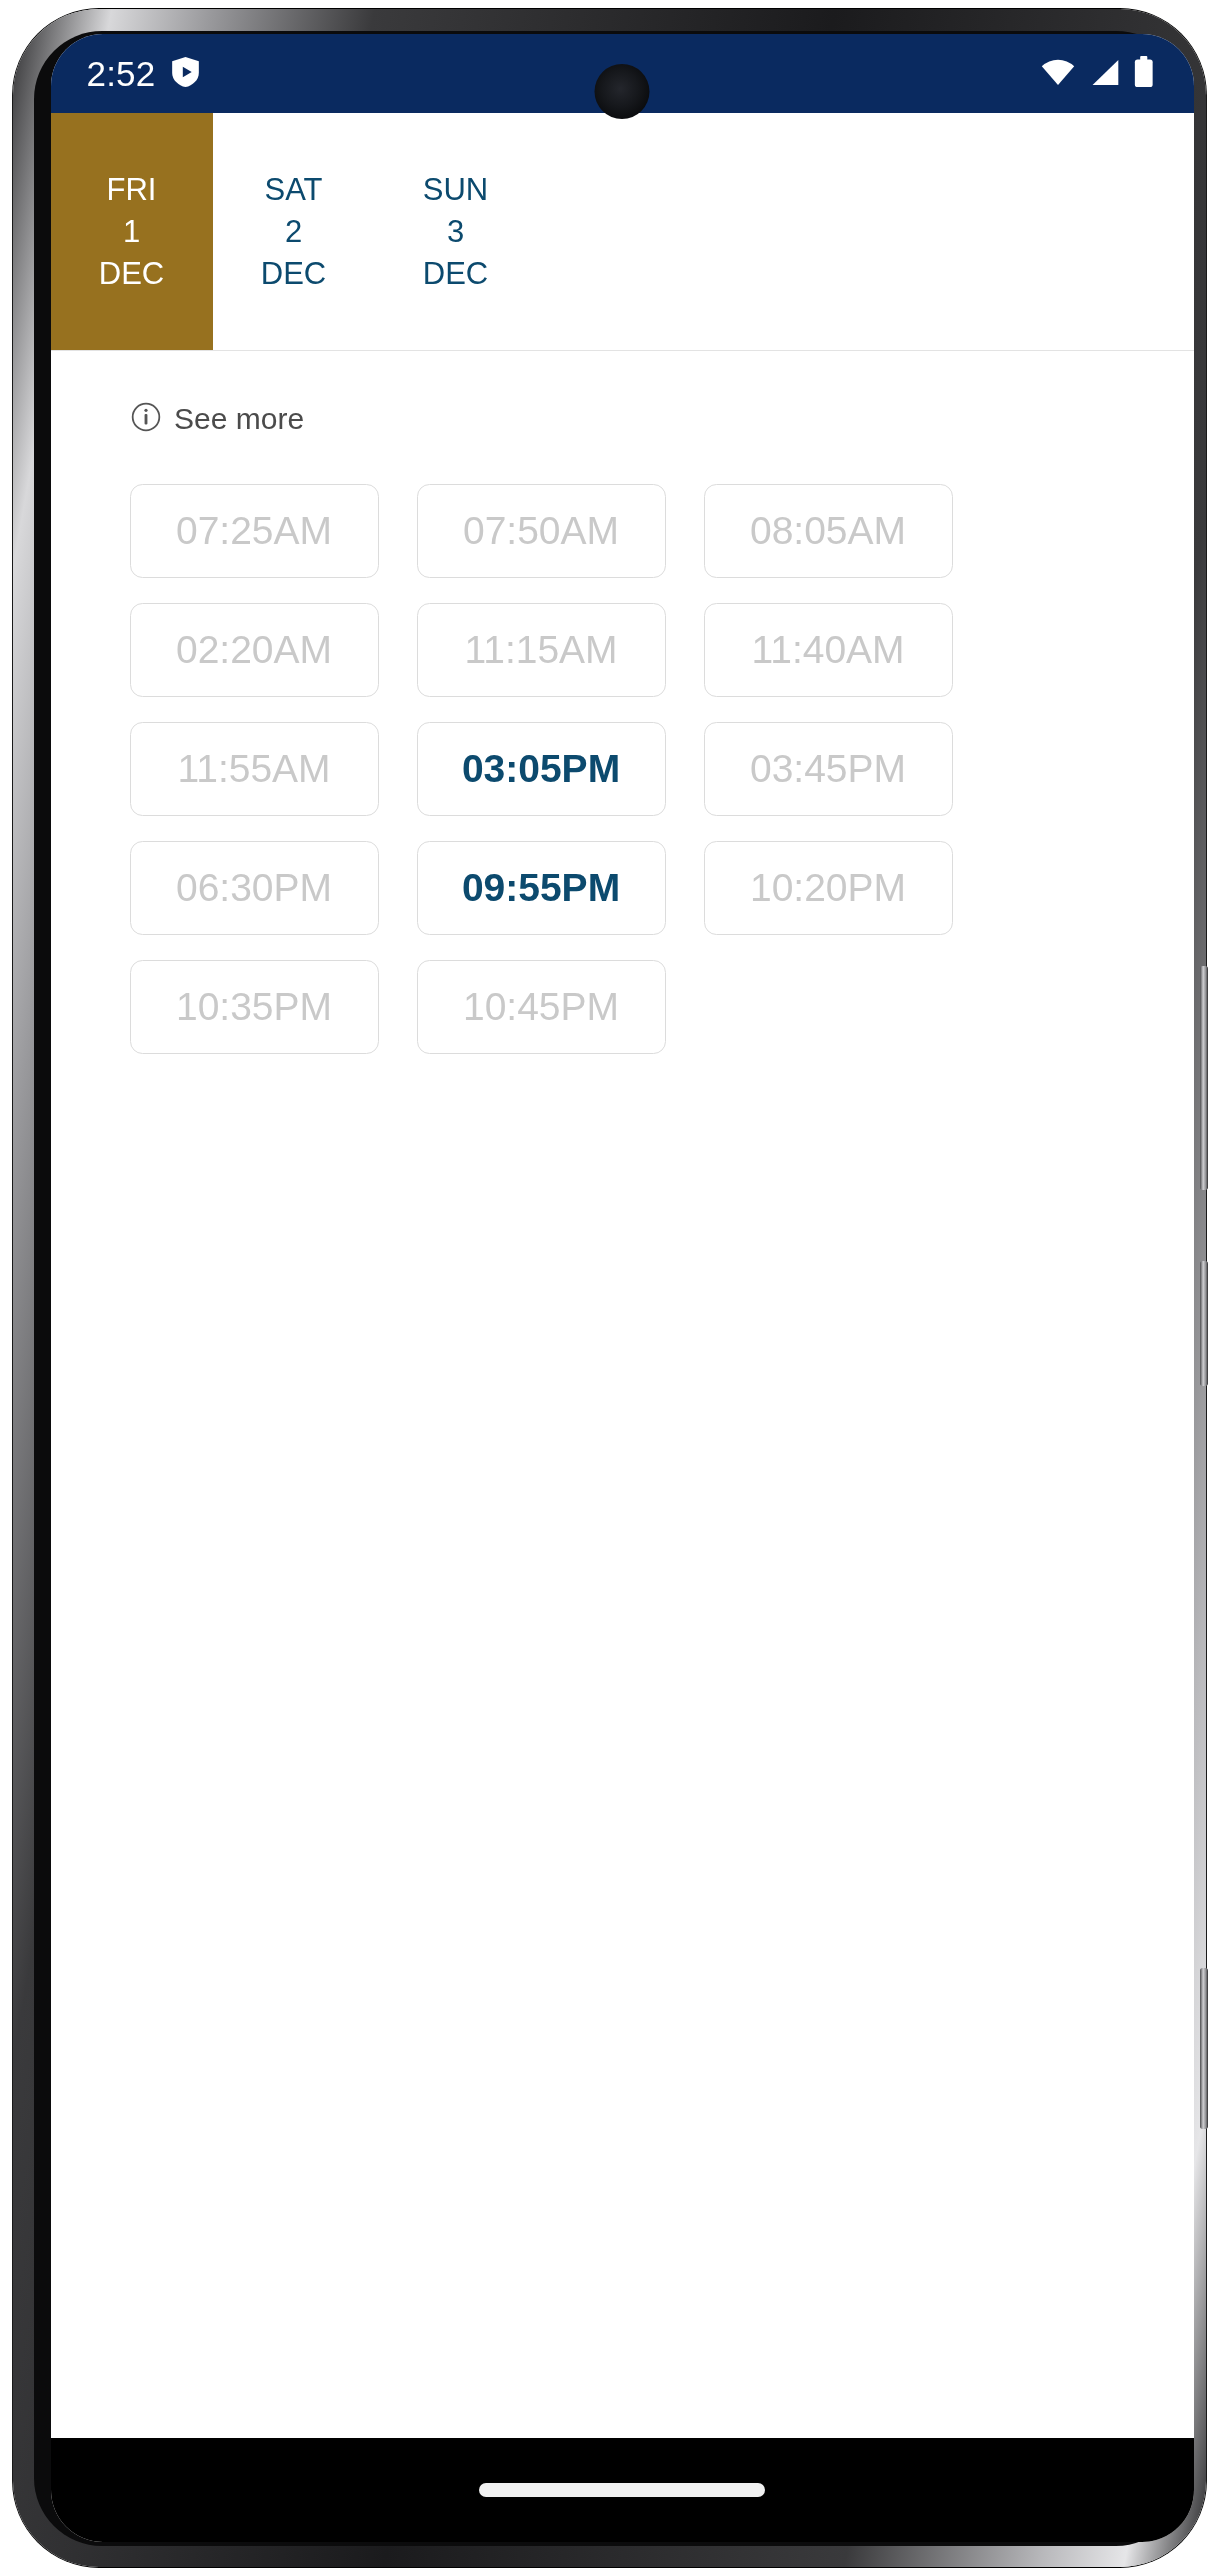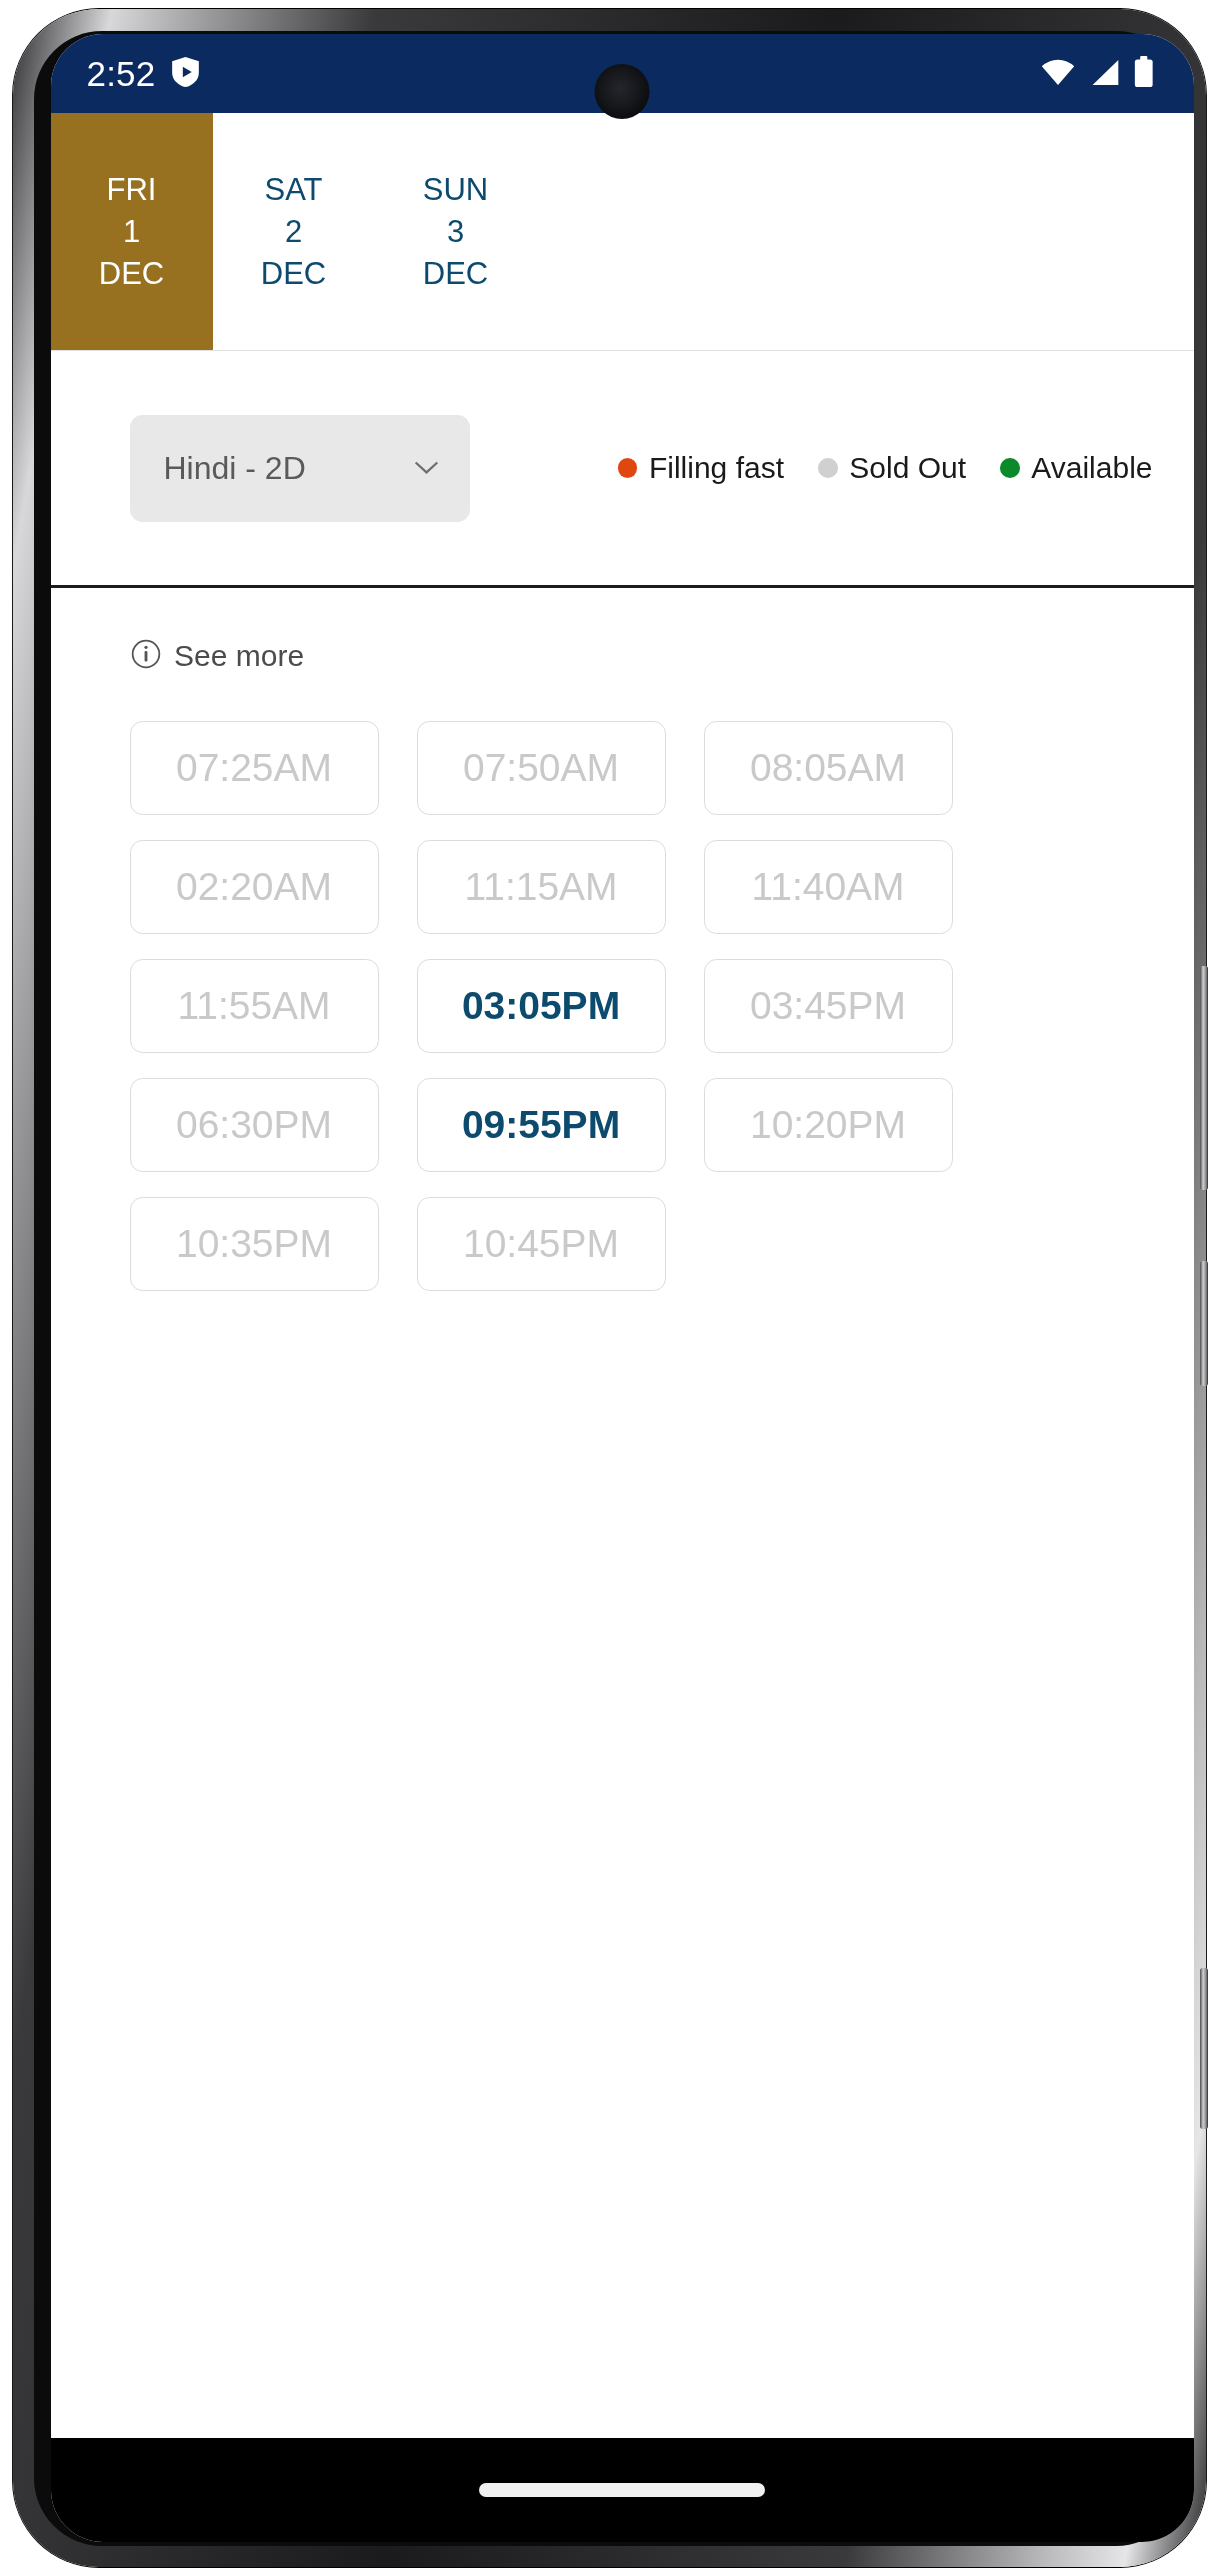--- a/index.html
+++ b/index.html
@@ -338,45 +338,20 @@
         <span class="d-num">2</span>
         <span class="d-mon">DEC</span>
       </div>
       <div class="date-tab">
         <span class="d-dow">SUN</span>
         <span class="d-num">3</span>
         <span class="d-mon">DEC</span>
       </div>
     </div>
 
-    <div id="filter-row">
-      <div id="lang-dropdown">
-        <span id="lang-value">Hindi - 2D</span>
-        <span>
-          <svg width="27" height="18" viewBox="0 0 30 20">
-            <path d="M3 5 L15 16 L27 5" stroke="#6e6e6e" stroke-width="2.5" fill="none"></path>
-          </svg>
-        </span>
-      </div>
-
-      <div id="legend">
-        <div class="legend-item">
-          <span class="legend-dot" style="background:#e0470f"></span>
-          <span class="legend-label">Filling fast</span>
-        </div>
-        <div class="legend-item">
-          <span class="legend-dot" style="background:#d0d0d0"></span>
-          <span class="legend-label">Sold Out</span>
-        </div>
-        <div class="legend-item">
-          <span class="legend-dot" style="background:#0a8a2a"></span>
-          <span class="legend-label">Available</span>
-        </div>
-      </div>
-    </div>
 
     <div id="cinema-section">
       <div id="cinema-header">
         <div id="see-more">
           <span>
             <svg width="32" height="32" viewBox="0 0 36 36">
               <circle cx="18" cy="18" r="15" stroke="#555555" stroke-width="2" fill="none"></circle>
               <circle cx="18" cy="10.5" r="1.8" fill="#555555"></circle>
               <rect x="16.4" y="14.5" width="3.2" height="12" rx="1.2" fill="#555555"></rect>
             </svg>

